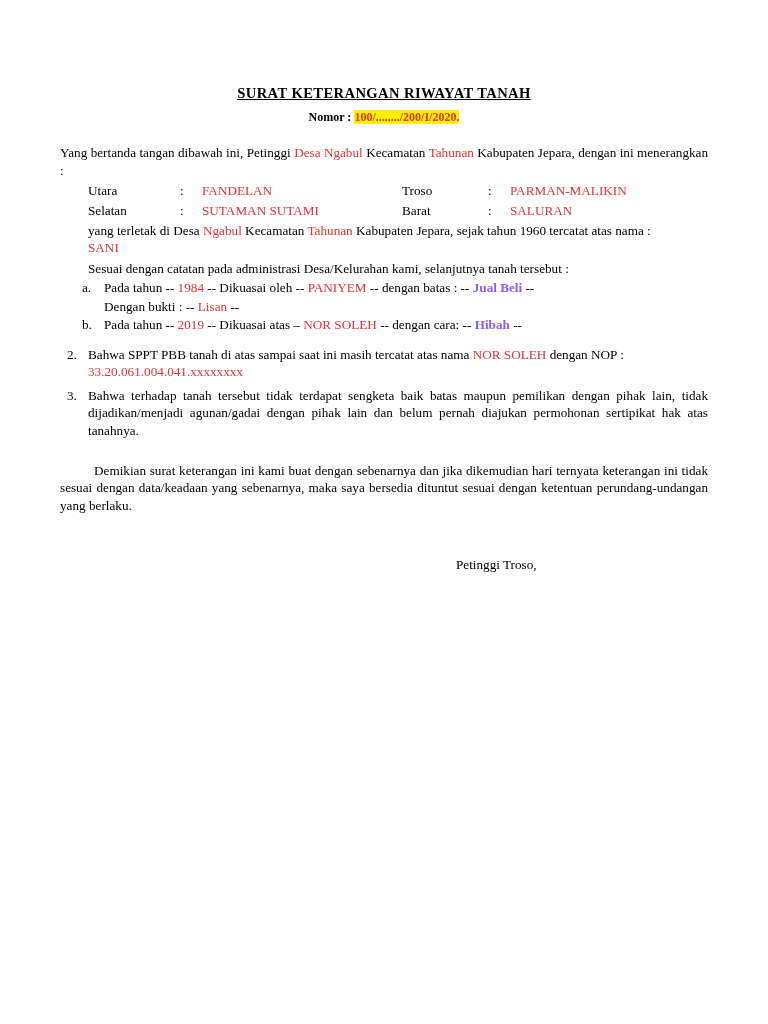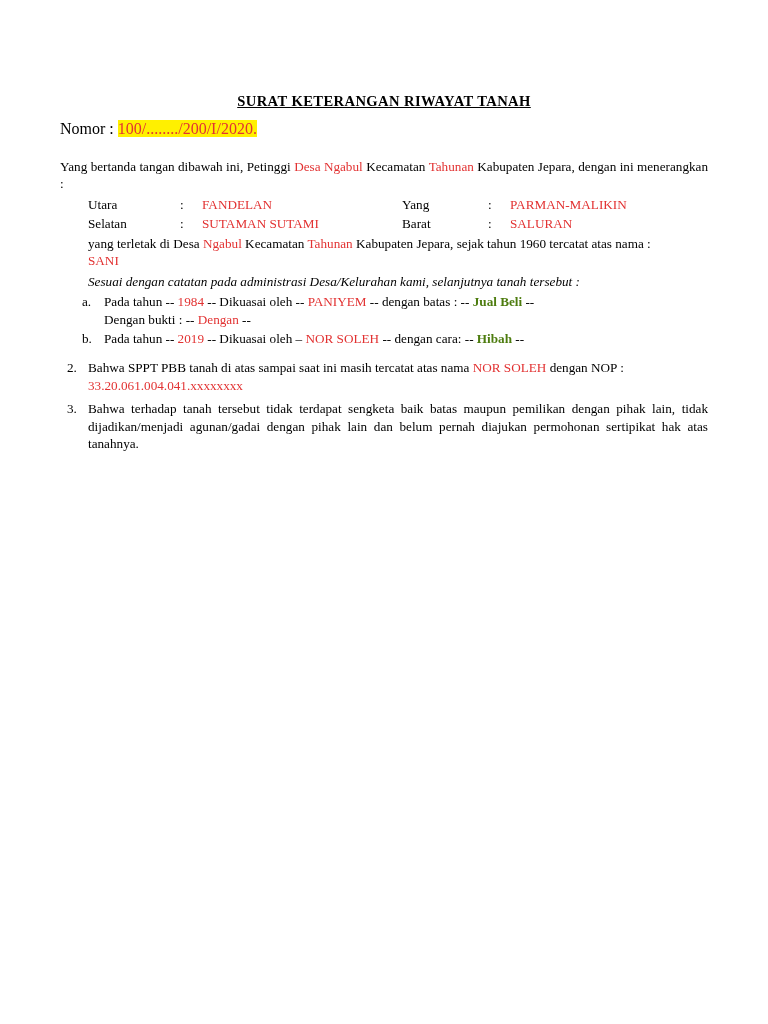--- a/index.html
+++ b/index.html
@@ -17,47 +17,49 @@
   }
   .page {
     position: relative;
     width: 768px;
     height: 1024px;
     box-sizing: border-box;
     padding: 80px 28px 0 28px;
   }
   .doc-body {
     width: 648px;
-    margin: 12px auto;
+    margin: 4px auto;
     font-size: 13.2px;
     line-height: 1.33;
   }
   .title-block {
     text-align: center;
     margin-bottom: 7px;
   }
   .doc-title {
     font-weight: bold;
     font-size: 14.6px;
     letter-spacing: 0.4px;
     text-decoration: underline;
     display: inline-block;
   }
   .nomor-line {
-    font-size: 16px;
+    text-align: center;
+    font-size: 12px;
     margin-top: 3px;
+    font-weight: bold;
   }
   .hl {
     background: #FFF000;
   }
   .red {
     color: #E23232;
   }
   .red-bold {
-    color: #4d7c0f;
+    color: #8b5cf6;
     font-weight: bold;
   }
   .para {
     margin-top: 14px;
     text-align: justify;
   }
   .para-intro {
     margin-top: 18px;
   }
   .dir-table {
@@ -151,21 +153,21 @@
       <span>Kabupaten Jepara, dengan ini menerangkan :</span>
     </div>
 
     <table class="dir-table">
       <tbody>
           <tr>
         <td class="col-label">Utara</td>
         <td class="col-colon">:</td>
         <td class="col-val red">FANDELAN</td>
         <td class="col-gap"></td>
-        <td class="col-label2">Yang</td>
+        <td class="col-label2">Troso</td>
         <td class="col-colon">:</td>
         <td class="red">PARMAN-MALIKIN</td>
       </tr>
       <tr>
         <td class="col-label">Selatan</td>
         <td class="col-colon">:</td>
         <td class="col-val red">SUTAMAN SUTAMI</td>
         <td class="col-gap"></td>
         <td class="col-label2">Barat</td>
         <td class="col-colon">:</td>
@@ -176,45 +178,45 @@
 
     <div class="cont-line" style="margin-left:28px;">
       <span>yang terletak di Desa</span>
       <span class="red">Ngabul</span>
       <span>Kecamatan</span>
       <span class="red">Tahunan</span>
       <span>Kabupaten Jepara, sejak tahun 1960 tercatat atas nama :</span>
       <div class="red">SANI</div>
     </div>
 
-    <div class="sesuai-line" style="margin-left:28px;font-style:italic;">Sesuai dengan catatan pada administrasi Desa/Kelurahan kami, selanjutnya tanah tersebut :</div>
+    <div class="sesuai-line" style="margin-left:28px;">Sesuai dengan catatan pada administrasi Desa/Kelurahan kami, selanjutnya tanah tersebut :</div>
 
     <ul class="letter-list">
       <li class="letter-item">
         <span class="letter-marker">a.</span>
         <span>Pada tahun --</span>
         <span class="red">1984</span>
         <span>-- Dikuasai oleh --</span>
         <span class="red">PANIYEM</span>
         <span>-- dengan batas :</span>
         <span>--</span>
         <span class="red-bold">Jual Beli</span>
         <span>--</span>
       </li>
       <li class="bukti-line">
         <span>Dengan bukti :</span>
         <span>--</span>
-        <span class="red">Dengan</span>
+        <span class="red">Lisan</span>
         <span>--</span>
       </li>
       <li class="letter-item">
         <span class="letter-marker">b.</span>
         <span>Pada tahun --</span>
         <span class="red">2019</span>
-        <span>-- Dikuasai oleh –</span>
+        <span>-- Dikuasai atas –</span>
         <span class="red">NOR SOLEH</span>
         <span>-- dengan cara:</span>
         <span>--</span>
         <span class="red-bold">Hibah</span>
         <span>--</span>
       </li>
     </ul>
 
     <ul class="num-list">
       <li class="num-item">
@@ -223,16 +225,20 @@
         <span class="red">NOR SOLEH</span>
         <span>dengan NOP :</span>
         <div class="red">33.20.061.004.041.xxxxxxxx</div>
       </li>
       <li class="num-item">
         <span class="num-marker">3.</span>
         <span>Bahwa terhadap tanah tersebut tidak terdapat sengketa baik batas maupun pemilikan dengan pihak lain, tidak dijadikan/menjadi agunan/gadai dengan pihak lain dan belum pernah diajukan permohonan sertipikat hak atas tanahnya.</span>
       </li>
     </ul>
 
-
+    <div class="closing">Demikian surat keterangan ini kami buat dengan sebenarnya dan jika dikemudian hari ternyata keterangan ini tidak sesuai dengan data/keadaan yang sebenarnya, maka saya bersedia dituntut sesuai dengan ketentuan perundang-undangan yang berlaku.</div>
+
+    <div class="sign-block">
+      <span>Petinggi Troso,</span>
+    </div>
 
   </div>
 </div>
 
 </body></html>

